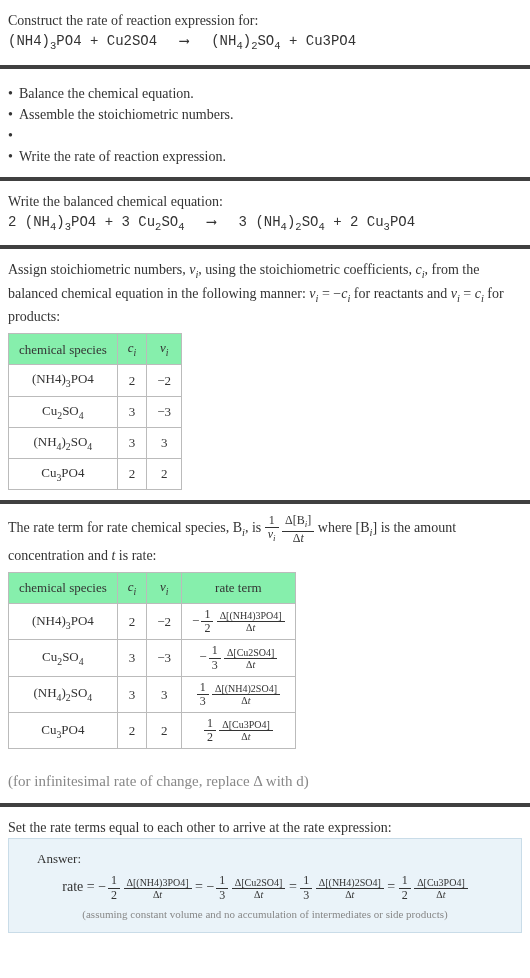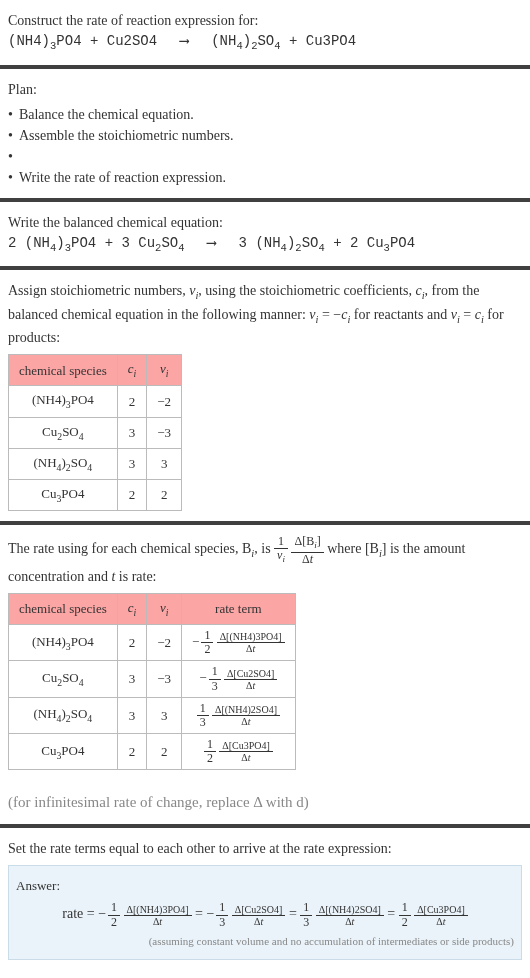--- a/index.html
+++ b/index.html
@@ -26,66 +26,64 @@
   border-collapse: collapse;
   margin-top: 6px;
 }
 th, td {
   border: 1px solid #bbb;
   padding: 4px 10px;
   text-align: center;
   font-weight: normal;
   font-size: 13px;
 }
-th { background: #fca5a5; }
+th { background: #86efac; }
 .frac {
   display: inline-block;
   vertical-align: middle;
   text-align: center;
   font-size: 12px;
   line-height: 1.1;
 }
 .frac .num { display: block; border-bottom: 1px solid #333; padding: 0 3px; }
 .frac .den { display: block; padding: 0 3px; }
 .neg { margin-right: 2px; }
 .small-note {
   font-size: 15px;
   color: #888;
   margin-top: 21px;
 }
 .answer-box {
   background: #eaf3f9;
   border: 1px solid #c9dce8;
-  padding: 10px 7px;
-  margin-top: 6px;
+  padding: 10px 28px;
 }
 .answer-title { font-size: 13px; margin-bottom: 6px; }
 .answer-eq { text-align: center; }
 .answer-note {
   font-size: 11px;
   color: #888;
-  text-align: right;
+  text-align: center;
   margin-top: 4px;
 }
 .italic { font-style: italic; }
 </style>
 </head>
 <body>
 
 <div class="section">
   <div>Construct the rate of reaction expression for:</div>
   <div class="eq">
     (NH4)<sub>3</sub>PO4 + Cu2SO4&nbsp;
     <span class="arrow">⟶</span>&nbsp;
     (NH<sub>4</sub>)<sub>2</sub>SO<sub>4</sub> + Cu3PO4
   </div>
 </div>
 
 <div class="section">
-  <div>Plan:</div>
   <div class="bullet-list">
     <div class="bullet">
         <span class="dot">•</span>
         <span>Balance the chemical equation.</span>
       </div>
     <div class="bullet">
         <span class="dot">•</span>
         <span>Assemble the stoichiometric numbers.</span>
       </div>
     <div class="bullet">
@@ -137,21 +135,21 @@
           <td>Cu<sub>3</sub>PO4</td>
           <td>2</td>
           <td>2</td>
         </tr>
   </tbody>
     </table>
 </div>
 
 <div class="section">
   <div>
-    <span>The rate using for each chemical species, B</span><sub class="italic">i</sub><span>, is </span>
+    <span>The rate term for rate chemical species, B</span><sub class="italic">i</sub><span>, is </span>
     <span class="frac"><span class="num">1</span><span class="den italic">ν<sub>i</sub></span></span>
     <span class="frac"><span class="num">Δ[B<sub class="italic">i</sub>]</span><span class="den">Δ<span class="italic">t</span></span></span>
     <span> where [B</span><sub class="italic">i</sub><span>] is the amount concentration and </span><span class="italic">t</span><span> is rate:</span>
   </div>
   <table>
     <tbody>
         <tr>
       <th>chemical species</th>
       <th><span class="italic">c<sub>i</sub></span></th>
       <th><span class="italic">ν<sub>i</sub></span></th>

